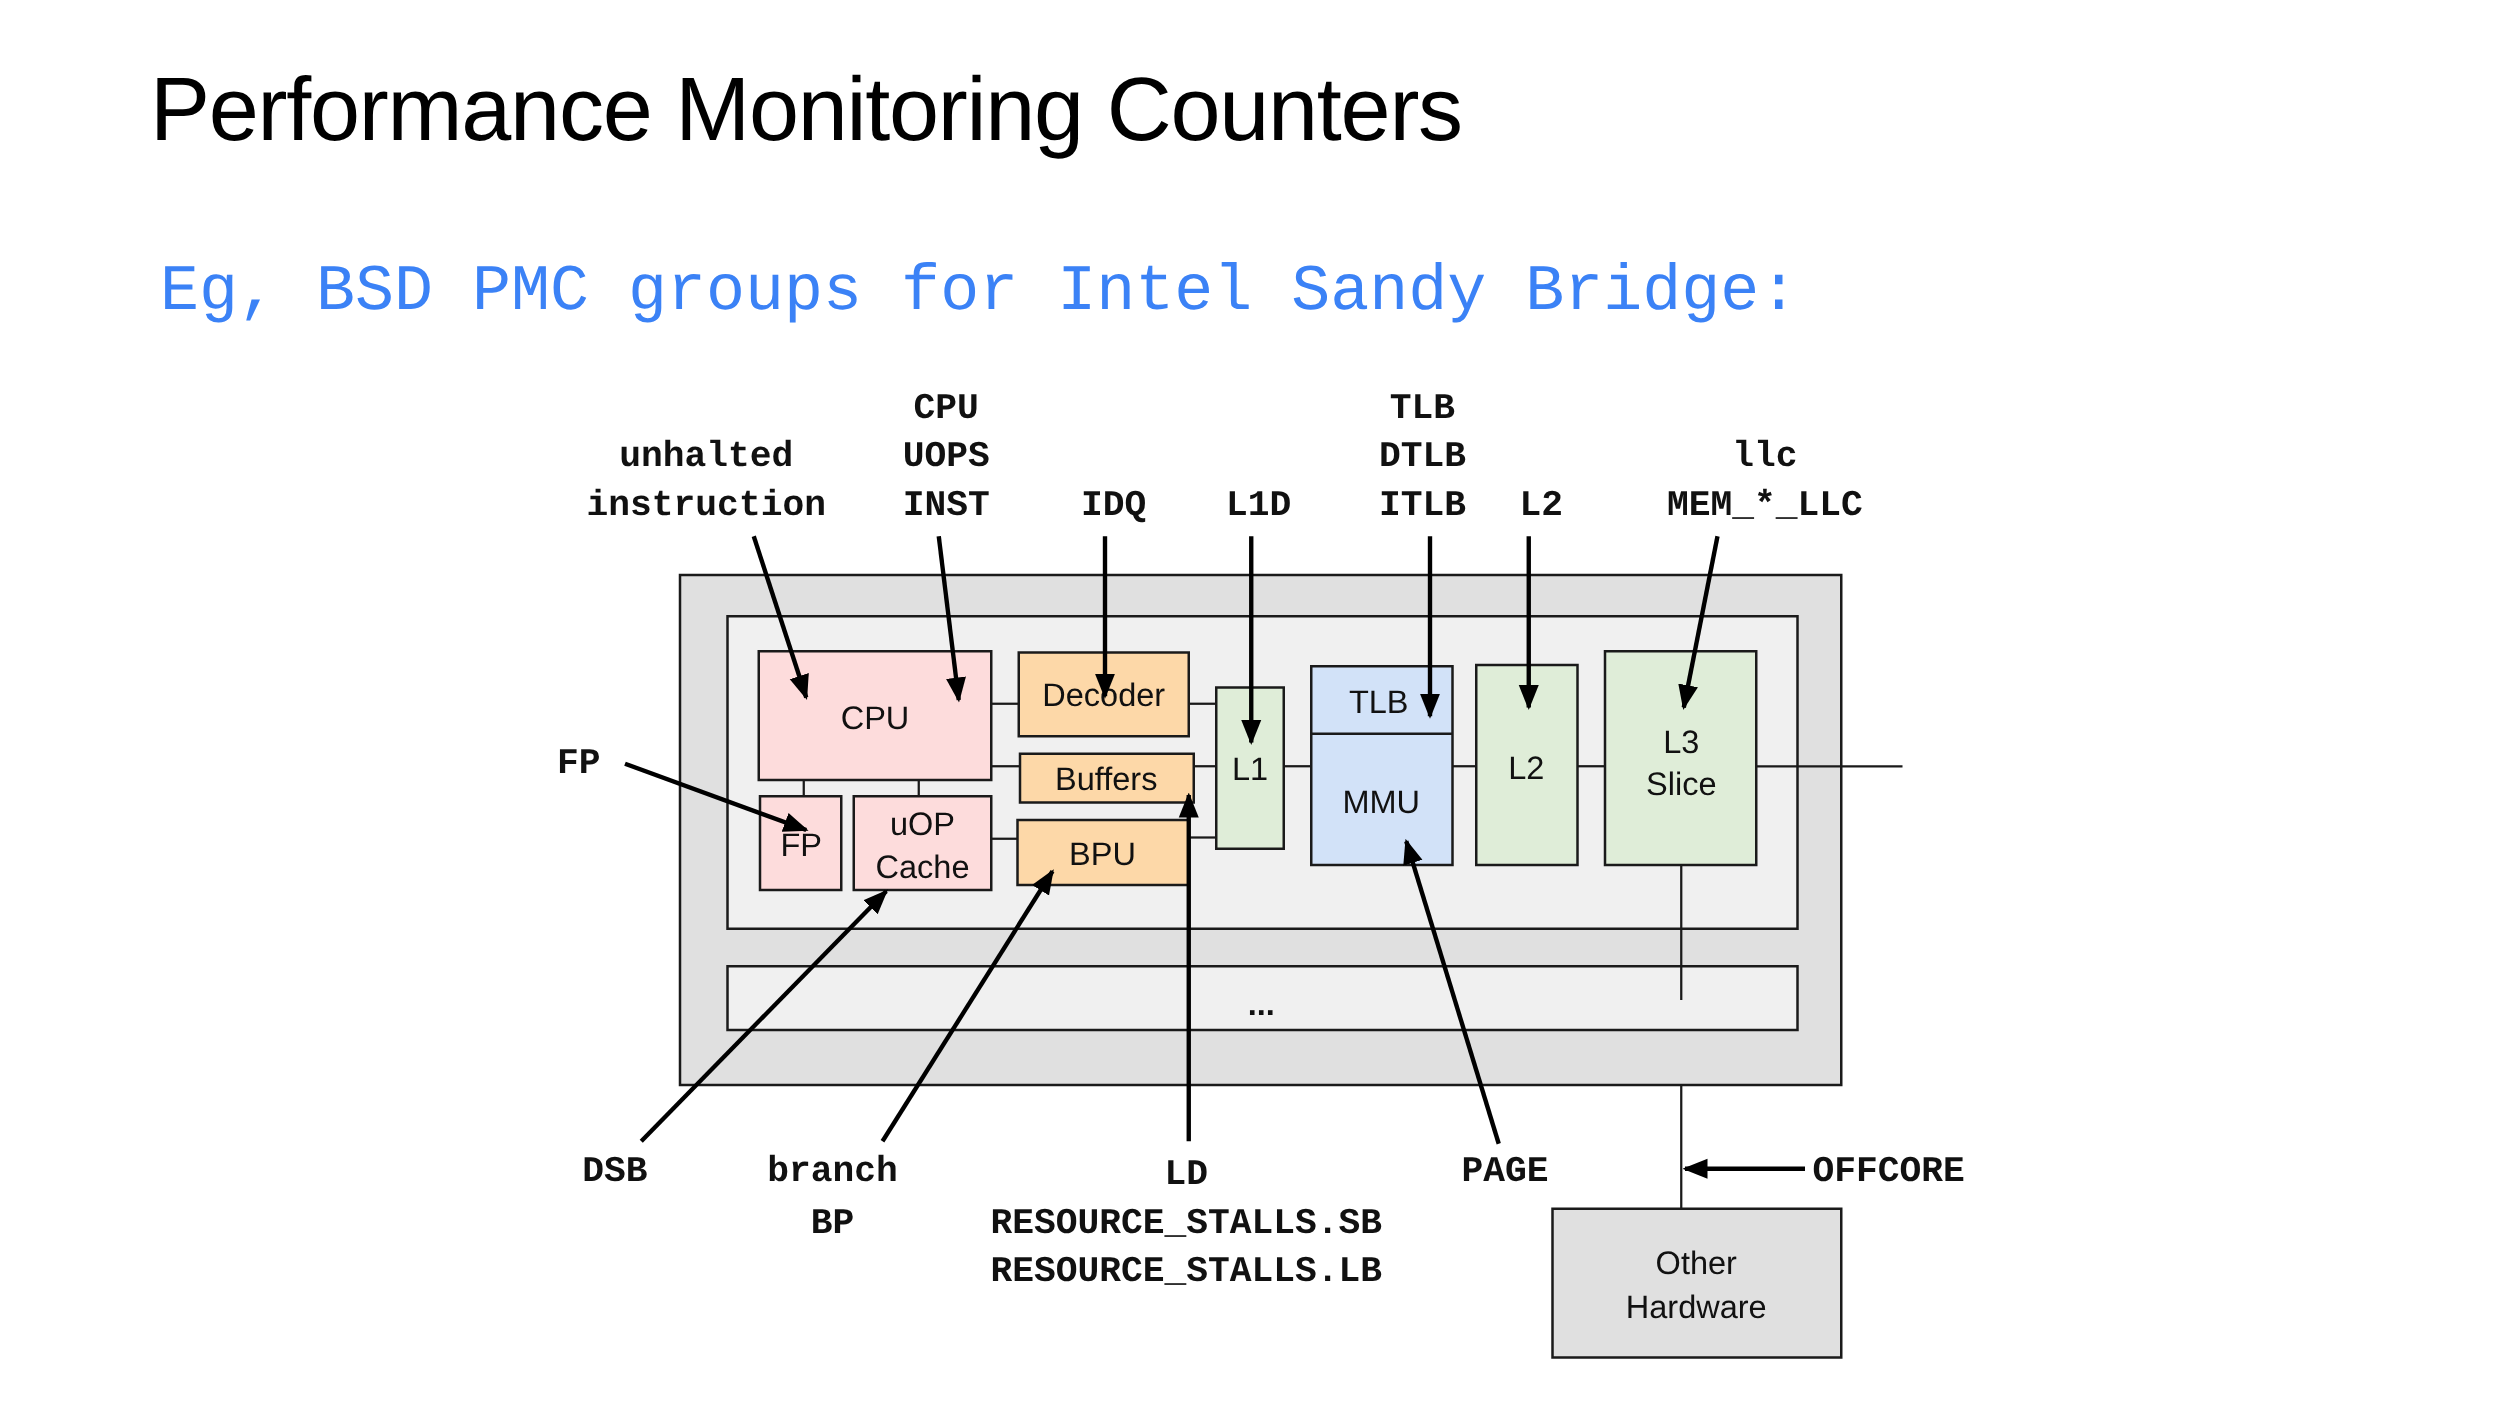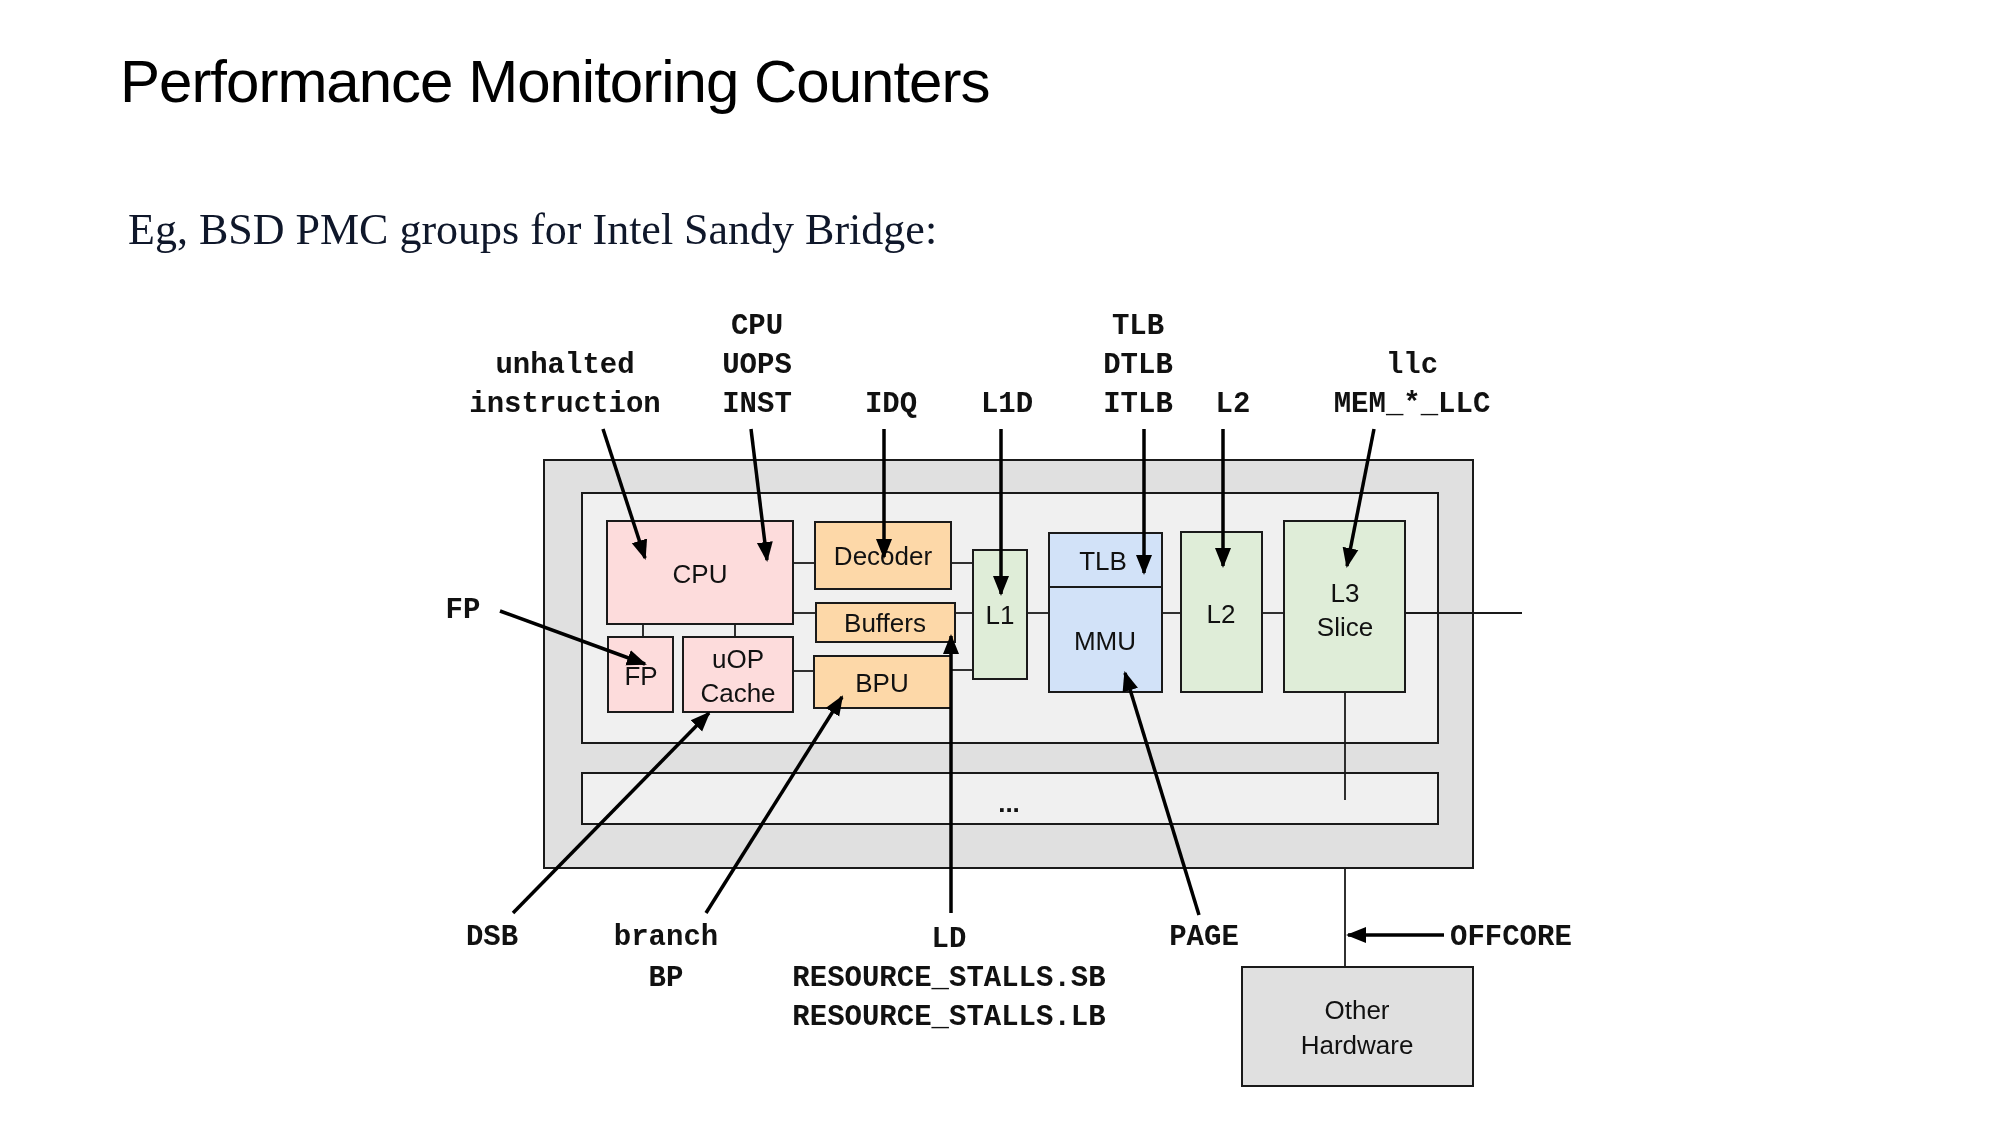--- a/index.html
+++ b/index.html
@@ -1,24 +1,24 @@
 <!DOCTYPE html>
 <html><head>
   <meta charset="utf-8">
   <style>
     html, body { margin: 0; padding: 0; background: #ffffff; }
     body { width: 1998px; height: 1125px; position: relative; overflow: hidden; }
     .title {
       position: absolute; left: 120px; top: 52px;
-      font-family: "Liberation Sans", sans-serif; font-size: 60px; color: #000;
+      font-family: "Liberation Sans", sans-serif; font-size: 72px; color: #000;
       letter-spacing: -1px; white-space: nowrap; line-height: 1;
     }
     .subtitle {
       position: absolute; left: 128px; top: 208px;
-      font-family: Liberation Serif, serif; font-size: 44px; color: #0f172a;
+      font-family: Liberation Mono, monospace; font-size: 52px; color: #3b82f6;
       white-space: nowrap; line-height: 1;
     }
     svg.diagram { position: absolute; left: 0; top: 0; }
     .mono { font-family: "Liberation Mono", monospace; font-weight: bold; font-size: 29px; fill: #111; }
     .box-label { font-family: "Liberation Sans", sans-serif; font-size: 26px; fill: #111; }
   </style>
 </head>
 <body>
 
 <div class="title">Performance Monitoring Counters</div>

